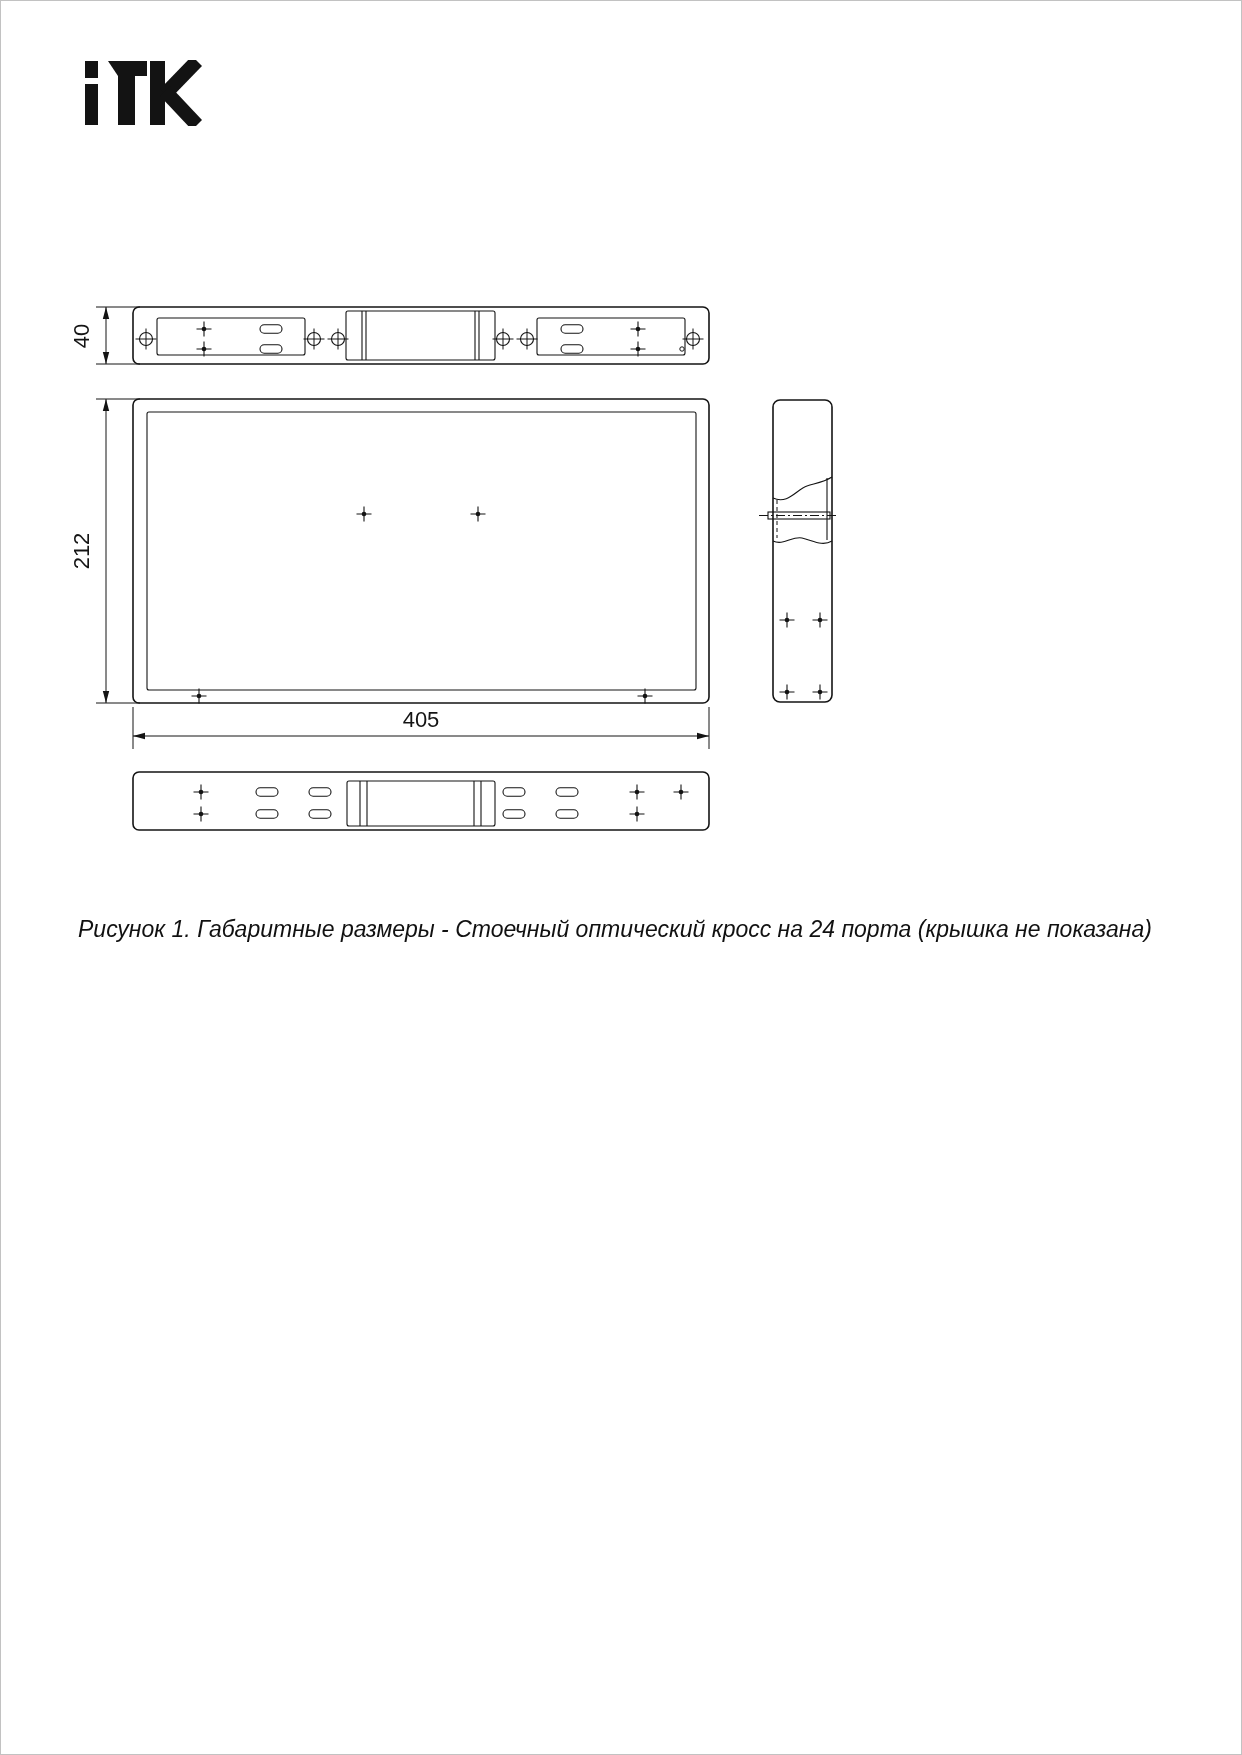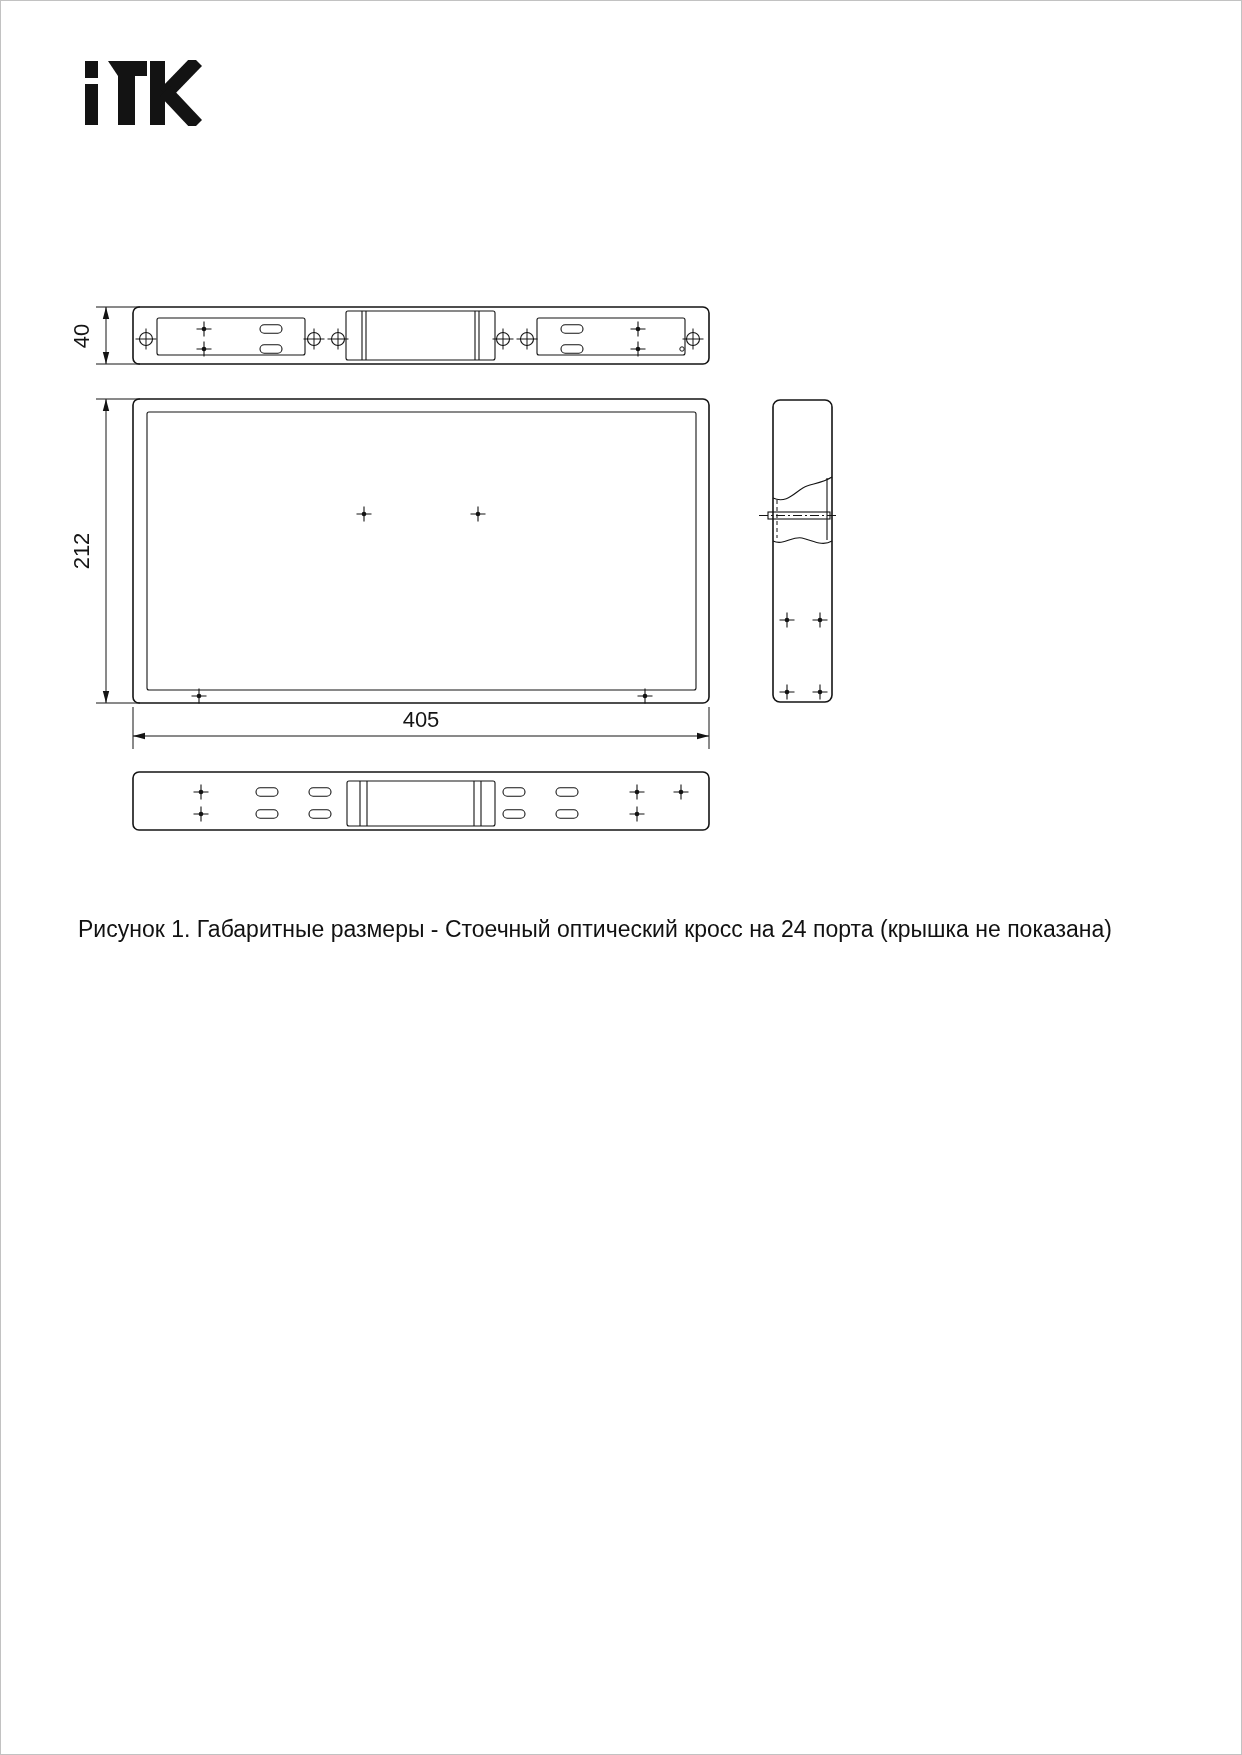--- a/index.html
+++ b/index.html
@@ -12,21 +12,21 @@
     overflow:hidden;
   }
   .logo{position:absolute;left:85px;top:60px;width:118px;height:66px;}
   .logo svg{display:block;width:100%;height:100%;}
   .sr{position:absolute;width:1px;height:1px;overflow:hidden;clip:rect(0 0 0 0);white-space:nowrap;}
   .drawing{position:absolute;left:0;top:0;width:1242px;height:1755px;}
   .drawing svg{display:block;width:100%;height:100%;}
   .caption{
     position:absolute;left:78px;top:914px;
     font-size:23px;line-height:30px;color:#111111;
-    white-space:nowrap;letter-spacing:0px;
+    white-space:nowrap;letter-spacing:0px;font-style:italic;
   }
   
   .ln   {stroke:#141414;fill:none;}
   .w16  {stroke-width:1.6px;}
   .w11  {stroke-width:1.1px;}
   .w10  {stroke-width:1px;}
   .dimtxt{font-family:"Liberation Sans",sans-serif;font-size:22px;fill:#141414;stroke:none;}
 </style>
 </head>
 <body>

